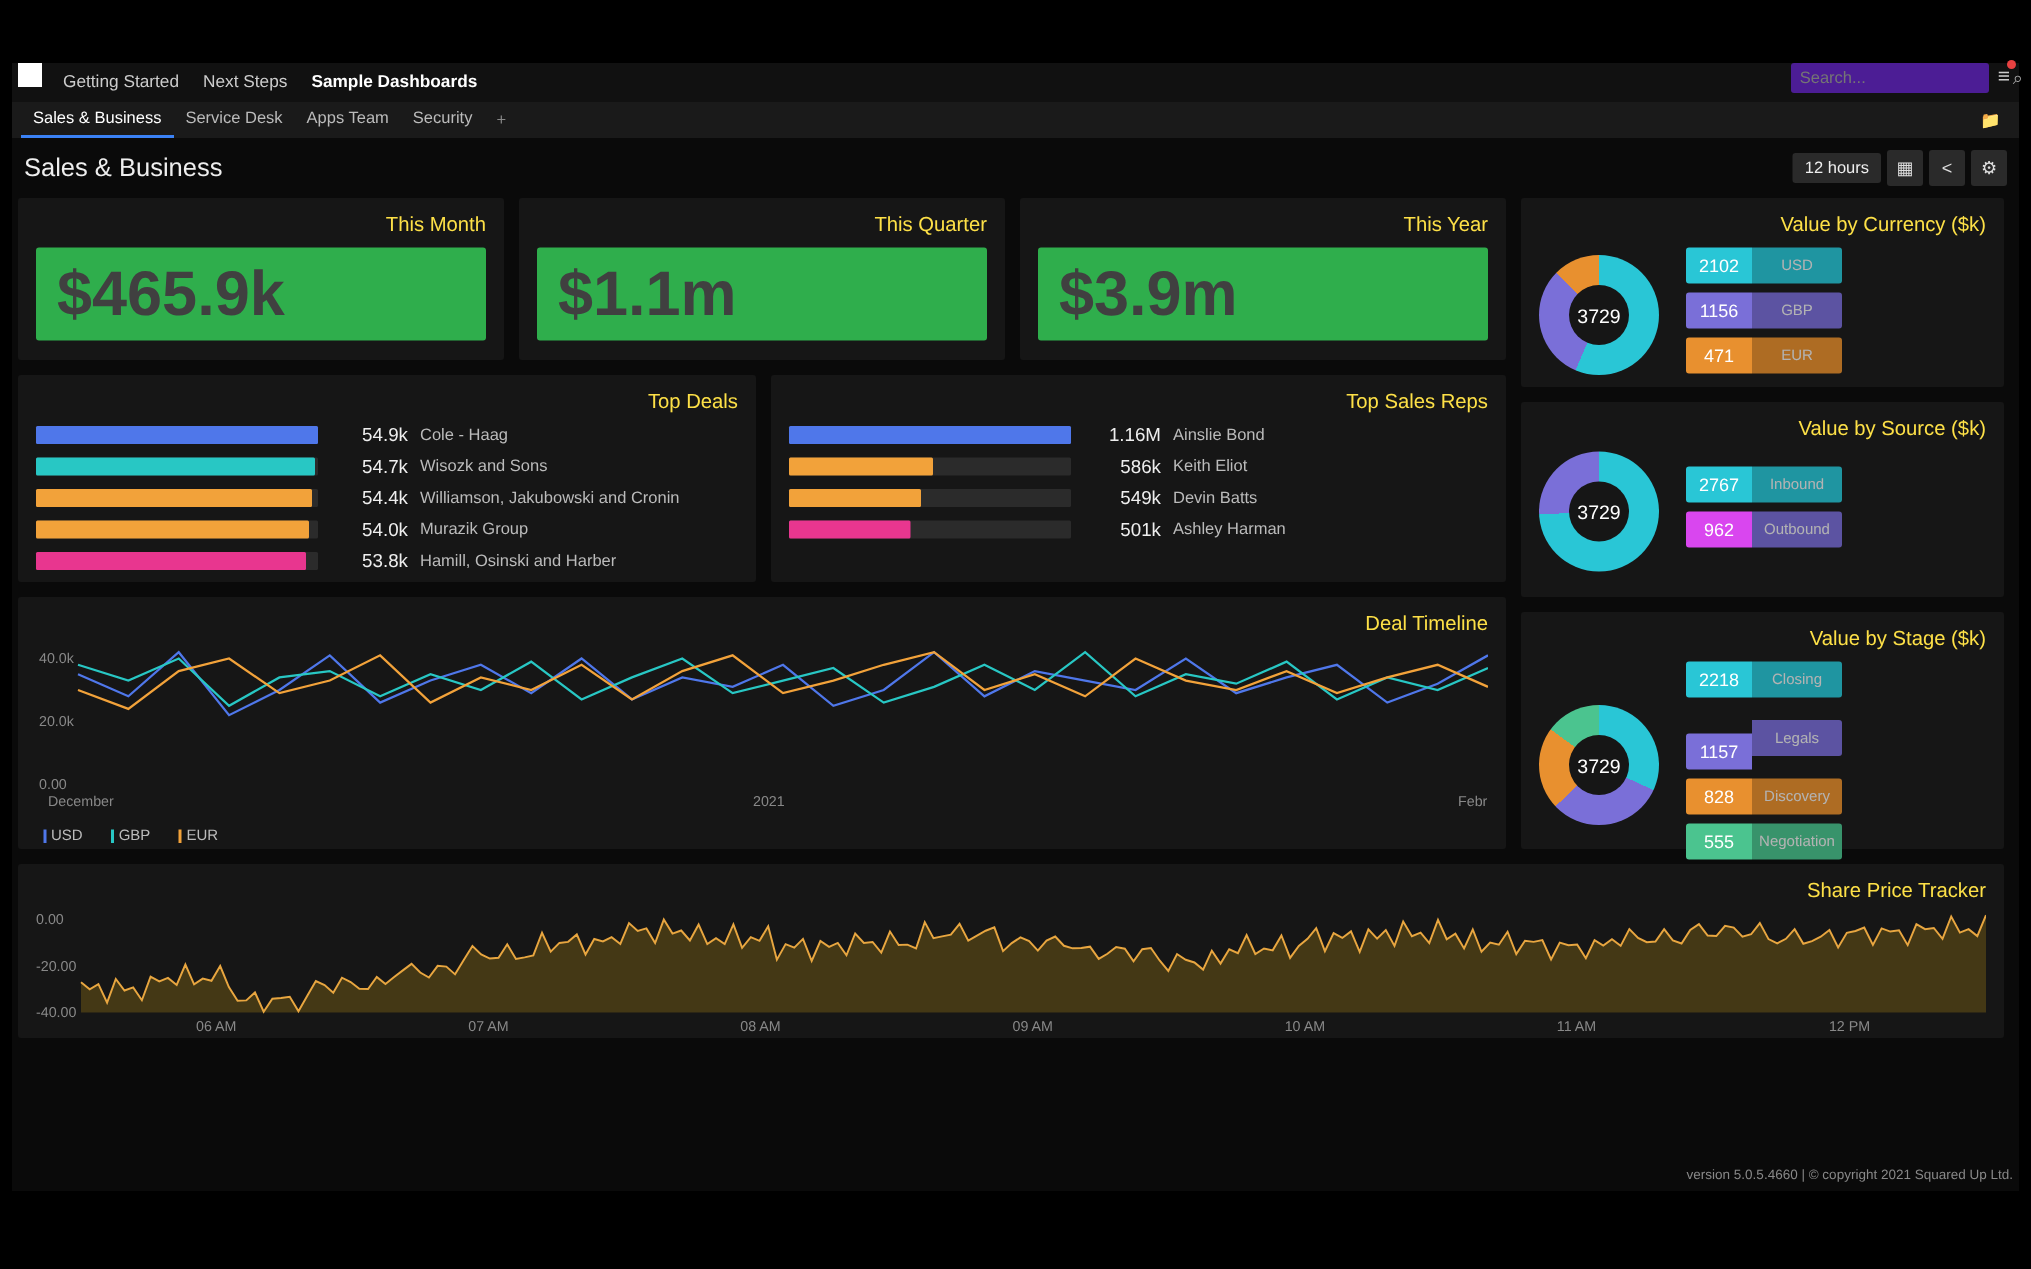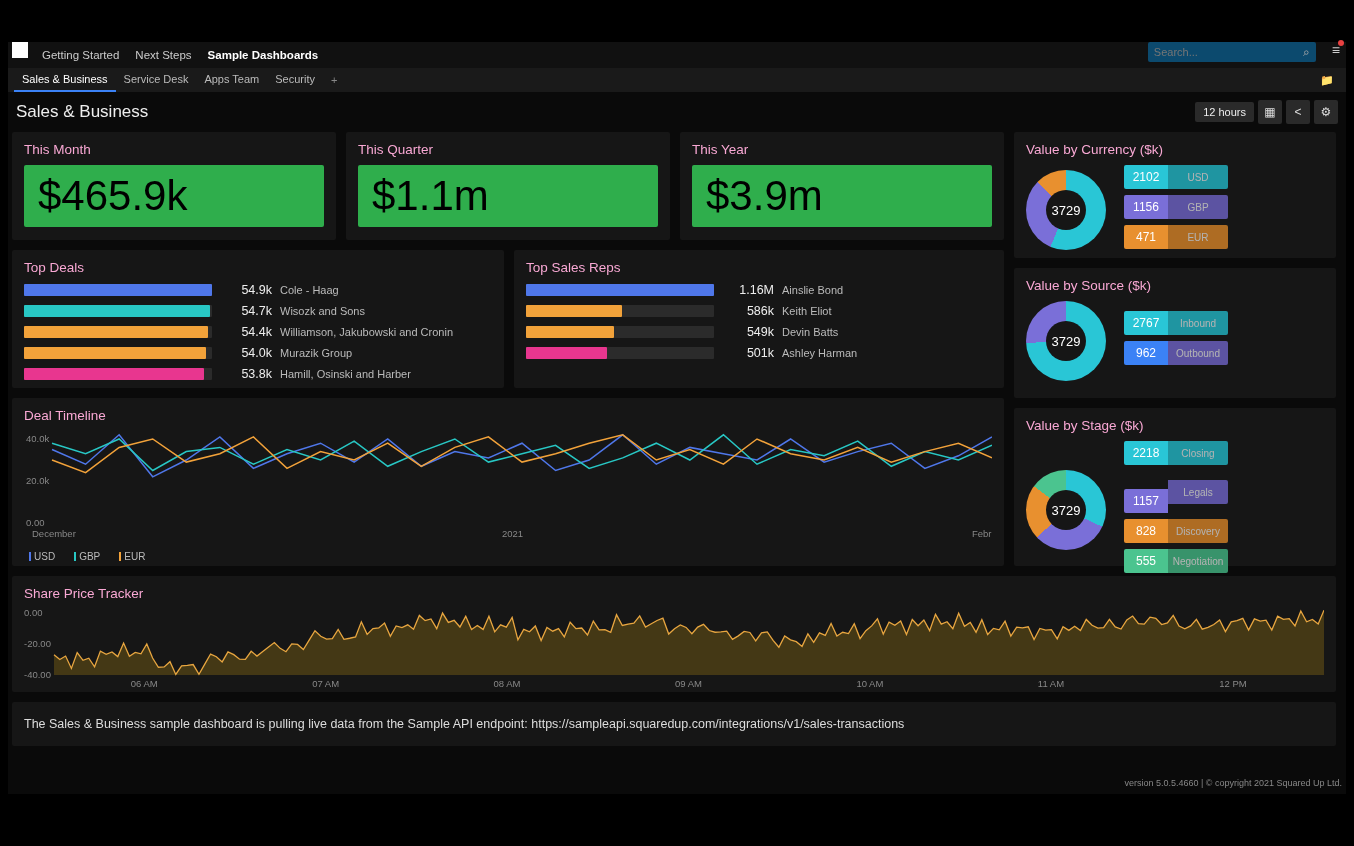--- a/index.html
+++ b/index.html
@@ -3,40 +3,40 @@
 <meta charset="utf-8">
 <style>
 * { margin: 0; padding: 0; box-sizing: border-box; font-family: "Segoe UI", Arial, sans-serif; }
 html, body { background: #000; color: #ddd; width: 1354px; height: 846px; overflow: hidden; }
 .app { position: absolute; top: 42px; left: 8px; right: 8px; bottom: 52px; background: #0a0a0a; }
 .topbar { height: 26px; background: #111; display: flex; font-size: 11.5px; color: #ccc; }
 .topbar .logo { width: 16px; height: 16px; margin: 0 6px 0 4px; background: #fff; }
 .topbar .navitem { padding: 0 8px; line-height: 26px; cursor: pointer; }
 .topbar .navitem.active { color: #fff; font-weight: 600; }
 .topbar .spacer { flex: 1; }
-.searchbox { width: 168px; height: 20px; background: #0c4a6e; border-radius: 2px; display: flex; align-items: center; padding: 0 6px; margin-right: 10px; }
+.searchbox { width: 132px; height: 20px; background: #4c1d95; border-radius: 2px; display: flex; align-items: center; padding: 0 6px; }
 .searchbox input { flex: 1; background: transparent; border: none; outline: none; color: #ccc; font-size: 11px; }
 .searchbox .sicon { color: #aaa; font-size: 12px; }
 .notif { color: #ccc; font-size: 14px; padding: 0 6px; position: relative; }
 .notif .dot { position: absolute; top: -2px; right: 2px; width: 6px; height: 6px; border-radius: 50%; background: #e84141; }
 .tabsbar { height: 24px; background: #1a1a1a; display: flex; align-items: center; font-size: 11px; color: #bbb; padding: 0 6px; }
 .tabsbar .tab { padding: 0 8px; line-height: 22px; cursor: pointer; }
 .tabsbar .tab.active { color: #fff; border-bottom: 2px solid #3b82f6; }
 .tabsbar .plus { color: #888; padding: 0 8px; cursor: pointer; }
 .tabsbar .rspacer { flex: 1; }
 .tabsbar .folder { color: #888; padding: 0 6px; }
 .header { height: 40px; display: flex; align-items: center; padding: 0 8px; }
 .header h1 { font-size: 17px; font-weight: 400; color: #eee; }
 .header .hspacer { flex: 1; }
 .header .pill { background: #2a2a2a; color: #eee; font-size: 11px; padding: 4px 8px; border-radius: 2px; margin-left: 4px; cursor: pointer; }
 .header .iconbtn { width: 24px; height: 24px; background: #2a2a2a; border-radius: 2px; margin-left: 4px; display: flex; align-items: center; justify-content: center; color: #ddd; font-size: 12px; cursor: pointer; }
 .grid { position: absolute; top: 90px; left: 0; right: 0; bottom: 0; padding: 0 6px; }
 .panel { position: absolute; background: #161616; border-radius: 2px; padding: 10px 12px; }
-.panel .ptitle { font-size: 13.5px; color: #f9a8d4; margin-bottom: 8px; font-weight: 400; }
-.bignum { background: #2fae4c; color: #000000; font-size: 42px; font-weight: 400; padding: 8px 14px; border-radius: 2px; height: 62px; display: flex; align-items: center; }
+.panel .ptitle { font-size: 13.5px; color: #fde047; margin-bottom: 8px; font-weight: 400; text-align: right; }
+.bignum { background: #2fae4c; color: #404040; font-size: 42px; font-weight: 700; padding: 8px 14px; border-radius: 2px; height: 62px; display: flex; align-items: center; }
 .barlist .row { display: flex; align-items: center; margin-bottom: 7px; height: 14px; }
 .barlist .bar { height: 12px; border-radius: 1px; }
 .barlist .bartrack { width: 188px; height: 12px; background: #2b2b2b; border-radius: 1px; margin-right: 10px; }
 .barlist .val { width: 50px; font-size: 12.5px; color: #eee; text-align: right; margin-right: 8px; }
 .barlist .lbl { font-size: 11px; color: #bbb; }
 .legendbox { display: flex; align-items: center; margin-bottom: 6px; }
 .legendbox .num { width: 44px; height: 24px; color: #fff; font-size: 12px; display: flex; align-items: center; justify-content: center; border-radius: 2px 0 0 2px; }
 .legendbox .tag { width: 60px; height: 24px; color: #eee; font-size: 10px; display: flex; align-items: center; justify-content: center; border-radius: 0 2px 2px 0; filter: brightness(0.75); }
 .donutwrap { display: flex; align-items: center; gap: 18px; }
 .donut { position: relative; width: 80px; height: 80px; }
@@ -208,21 +208,21 @@
         <div class="donut" id="donut-source" style="background: conic-gradient(rgb(41, 198, 214) 0%, rgb(41, 198, 214) 74.2022%, rgb(122, 111, 216) 74.2022%, rgb(122, 111, 216) 100%); border-radius: 50%;">
             <div style="position: absolute; inset: 20px; background: rgb(22, 22, 22); border-radius: 50%;"></div>
             <div class="center">3729</div>
           </div>
         <div id="legend-source">
             <div class="legendbox">
               <div class="num" style="background: rgb(41, 198, 214);">2767</div>
               <div class="tag" style="background: rgb(41, 198, 214);">Inbound</div>
             </div>
             <div class="legendbox">
-              <div class="num" style="background: #3b82f6;">962</div>
+              <div class="num" style="background: #d946ef;">962</div>
               <div class="tag" style="background: rgb(122, 111, 216);">Outbound</div>
             </div>
           </div>
       </div>
     </div>
 
     <div class="panel" style="left:1006px; top:276px; width:322px; height:158px;">
       <div class="ptitle">Value by Stage ($k)</div>
       <div class="donutwrap">
         <div class="donut" id="donut-stage" style="background: conic-gradient(rgb(41, 198, 214) 0%, rgb(41, 198, 214) 31.8852%, rgb(122, 111, 216) 31.8852%, rgb(122, 111, 216) 62.9123%, rgb(232, 144, 47) 62.9123%, rgb(232, 144, 47) 85.1167%, rgb(75, 196, 143) 85.1167%, rgb(75, 196, 143) 100%); border-radius: 50%;">
@@ -281,19 +281,16 @@
           <text x="469.57142857142856" y="78" class="axis-lbl">08 AM</text>
           <text x="651" y="78" class="axis-lbl">09 AM</text>
           <text x="832.4285714285713" y="78" class="axis-lbl">10 AM</text>
           <text x="1013.8571428571427" y="78" class="axis-lbl">11 AM</text>
           <text x="1195.2857142857142" y="78" class="axis-lbl">12 PM</text>
           <polygon points="30,66 30,45.85 35.799086757990864,50.53473708016677 41.598173515981735,47.054345373266806 47.397260273972606,59.41888603617856 53.19634703196347,43.61657871160875 58.99543378995433,51.336843528408586 64.79452054794521,49.24846410014339 70.59360730593608,57.82864141934518 76.39269406392694,42.1099476701283 82.1917808219178,45.233150326653664 87.99086757990867,42.96694637344887 93.78995433789954,47.61459803940021 99.58904109589041,34.01822571753842 105.38812785388127,47.241820284483296 111.18721461187215,43.385175561807756 116.98630136986301,44.85437534819198 122.78538812785388,35.003601965454806 128.58447488584474,49.00844667510145 134.3835616438356,58.23030467050868 140.1826484018265,57.926045721829475 145.98173515981733,52.65795720473721 151.78082191780823,65.46612913820977 157.5799086757991,56.78483821579485 163.37899543378995,56.34664459538256 169.17808219178082,55.541424166369666 174.97716894977168,65.2364629065532 180.77625570776254,55.05976292035286 186.5753424657534,45.04035629537181 192.3744292237443,47.69389020118558 198.17351598173516,52.88192179607821 203.97260273972603,42.80739087026169 209.7716894977169,45.67071667126538 215.57077625570776,50.190411013964265 221.36986301369862,50.332794201524 227.16894977168948,42.25984293944043 232.96803652968035,47.05443602178177 238.7671232876712,42.400049706070206 244.5662100456621,37.93152378289416 250.36529680365297,33.58547712027051 256.16438356164383,39.353112998814595 261.96347031963467,42.70677306658433 267.76255707762556,34.9088692541755 273.56164383561645,35.40088985268244 279.3607305936073,40.5687547531129 285.1598173515982,31.06095692744641 290.958904109589,21.72409872153581 296.7579908675799,27.261609759031685 302.55707762557074,30.05495777251081 308.35616438356163,29.548183092593344 314.1552511415525,20.510823869366135 319.95433789954336,30.334051909346464 325.75342465753425,29.251510585959643 331.5525114155251,27.883615885988757 337.351598173516,12.818605407110454 343.1506849315068,25.380074860690343 348.9497716894977,19.607123022035374 354.7488584474886,18.90968321827365 360.54794520547944,13.978508574238775 366.34703196347033,27.319126548169642 372.14611872146116,16.97115330548776 377.94520547945206,18.586978301082517 383.7442922374429,15.801478153443016 389.5433789954338,20.275751076942495 395.3424657534246,6.4063710176114 401.1415525114155,11.620059493542016 406.9406392694064,9.946779874394103 412.73972602739724,19.674041126923242 418.53881278538813,4.0454317397437 424.33789954337897,13.400697433041454 430.13698630136986,11.329466940877921 435.9360730593607,18.00446445594166 441.7351598173516,7.328457018372239 447.5342465753424,20.43348530080413 453.3333333333333,16.425653265273166 459.1324200913242,20.40875220448225 464.93150684931504,7.264066351903968 470.73059360730593,22.837196143421217 476.52968036529677,15.784966715357708 482.32876712328766,18.199920027588995 488.1278538812785,8.500101950418026 493.9269406392694,30.845465366763644 499.7260273972603,20.420761189057743 505.5251141552511,22.801415610175273 511.324200913242,16.92471641734625 517.1232876712329,31.567470774585825 522.9223744292237,18.367558125310843 528.7214611872146,22.197428193577082 534.5205479452054,19.597524773148223 540.3196347031964,27.866648486768657 546.1187214611872,13.316830894139615 551.917808219178,19.583457339313785 557.716894977169,18.989631902404263 563.5159817351598,26.023809390193055 569.3150684931506,12.060985541001296 575.1141552511415,20.94308743641445 580.9132420091324,20.745990587093438 586.7123287671233,23.31813320420758 592.5114155251141,5.73633296856909 598.310502283105,16.50698708366729 604.1095890410959,15.227734208039749 609.9086757990867,14.130946551036217 615.7077625570776,6.906132204907507 621.5068493150685,18.078654187119596 627.3059360730593,14.79737923561002 633.1050228310502,11.497340759295668 638.9041095890411,9.214337017172557 644.703196347032,25.093974440377757 650.5022831050228,19.724733630729673 656.3013698630136,15.944291936503772 662.1004566210046,18.422227159981055 667.8995433789954,24.772812177815528 673.6986301369863,18.112075068580317 679.4977168949772,15.357456446869621 685.296803652968,21.518470011264306 691.0958904109589,23.222920181985362 696.8949771689497,22.958262841098904 702.6940639269407,22.111312753544045 708.4931506849315,30.273989160210387 714.2922374429223,26.86889919651177 720.0913242009132,22.39740762549825 725.8904109589041,23.480765568118503 731.689497716895,31.801320450817705 737.4885844748858,23.798508450947875 743.2876712328767,22.954374843485322 749.0867579908676,31.331044886091195 754.8858447488584,38.27696790669436 760.6849315068492,27.040213706037974 766.4840182648402,30.855002501080385 772.283105022831,32.662280234897366 778.0821917808219,37.39493686355287 783.8812785388128,24.803821099895337 789.6803652968036,33.414621084564196 795.4794520547945,23.87085158595522 801.2785388127853,26.437594986910426 807.0776255707763,14.425691694302088 812.8767123287671,27.00800482419707 818.6757990867579,23.28524252701039 824.4748858447489,24.5715990211432 830.2739726027397,14.658843217698927 836.0730593607306,29.602604373587926 841.8721461187214,21.64079127742803 847.6712328767123,16.89618762440484 853.4703196347032,9.836532270565845 859.269406392694,25.12036918749577 865.0684931506848,13.073708451074564 870.8675799086758,16.283568962040988 876.6666666666666,11.918731436028892 882.4657534246575,25.585984747269695 888.2648401826484,10.535834454522764 894.0639269406392,16.75317990380069 899.8630136986301,11.009280524147574 905.6621004566209,21.622880337381552 911.4611872146119,5.352331142926827 917.2602739726027,15.11272716598916 923.0593607305935,12.71305031983918 928.8584474885845,19.67198561588321 934.6575342465753,4.259428709220999 940.4566210045662,17.181456060775687 946.255707762557,13.492027005898516 952.054794520548,23.32837102433545 957.8538812785388,10.664580349957856 963.6529680365296,25.489592100119257 969.4520547945206,19.379529726925558 975.2511415525114,20.812333687230115 981.0502283105022,12.16554691672236 986.8493150684931,27.027981179159912 992.648401826484,18.12273244623948 998.4474885844749,18.90859074323555 1004.2465753424657,17.749563811699602 1010.0456621004566,30.608819142109063 1015.8447488584475,19.44241123109545 1021.6438356164383,21.115549980249995 1027.4429223744291,20.67284689656751 1033.2420091324202,29.795442749816278 1039.0410958904108,17.72048116498792 1044.8401826484019,21.343973763575704 1050.6392694063927,17.199730543717283 1056.4383561643835,21.567214435840366 1062.2374429223744,10.444769347126684 1068.0365296803652,16.291430356619262 1073.835616438356,19.165174387341626 1079.634703196347,18.702467927057427 1085.433789954338,10.451659189381283 1091.2328767123288,17.899112654327133 1097.0319634703196,20.01828874123301 1102.8310502283105,10.933867918280786 1108.6301369863013,7.057813388710071 1114.4292237442921,14.726074115975077 1120.228310502283,15.059501406911911 1126.027397260274,8.200788831858343 1131.8264840182649,9.411988639542816 1137.6255707762557,15.508309527749313 1143.4246575342465,13.848721383931869 1149.2237442922374,6.387145766592688 1155.0228310502282,17.079656796185603 1160.821917808219,19.86099748609265 1166.62100456621,16.882499214302772 1172.420091324201,10.436903381903058 1178.2191780821918,20.15152414706008 1184.0182648401826,18.38400219210966 1189.8173515981734,15.459346744210965 1195.6164383561643,11.032255218043268 1201.4155251141551,22.647740592126844 1207.2146118721462,12.842939309508784 1213.013698630137,11.66853294726413 1218.8127853881278,9.403096281516476 1224.6118721461187,20.97765497098423 1230.4109589041095,9.91755573964829 1236.2100456621004,12.04459763298213 1242.0091324200912,11.21518146262607 1247.8082191780823,21.113519226604513 1253.607305936073,7.130776992342571 1259.406392694064,10.425712553540777 1265.2054794520548,9.663816841354109 1271.0045662100456,16.94595232097366 1276.8036529680364,1.9898951922641257 1282.6027397260273,12.739943962636591 1288.4018264840183,10.435436558519838 1294.2009132420092,15.056787602002942 1300,1.1312725307486078 1300,66" fill="#6b5516" fill-opacity="0.55"></polygon>
           <polyline points="30,45.85 35.799086757990864,50.53473708016677 41.598173515981735,47.054345373266806 47.397260273972606,59.41888603617856 53.19634703196347,43.61657871160875 58.99543378995433,51.336843528408586 64.79452054794521,49.24846410014339 70.59360730593608,57.82864141934518 76.39269406392694,42.1099476701283 82.1917808219178,45.233150326653664 87.99086757990867,42.96694637344887 93.78995433789954,47.61459803940021 99.58904109589041,34.01822571753842 105.38812785388127,47.241820284483296 111.18721461187215,43.385175561807756 116.98630136986301,44.85437534819198 122.78538812785388,35.003601965454806 128.58447488584474,49.00844667510145 134.3835616438356,58.23030467050868 140.1826484018265,57.926045721829475 145.98173515981733,52.65795720473721 151.78082191780823,65.46612913820977 157.5799086757991,56.78483821579485 163.37899543378995,56.34664459538256 169.17808219178082,55.541424166369666 174.97716894977168,65.2364629065532 180.77625570776254,55.05976292035286 186.5753424657534,45.04035629537181 192.3744292237443,47.69389020118558 198.17351598173516,52.88192179607821 203.97260273972603,42.80739087026169 209.7716894977169,45.67071667126538 215.57077625570776,50.190411013964265 221.36986301369862,50.332794201524 227.16894977168948,42.25984293944043 232.96803652968035,47.05443602178177 238.7671232876712,42.400049706070206 244.5662100456621,37.93152378289416 250.36529680365297,33.58547712027051 256.16438356164383,39.353112998814595 261.96347031963467,42.70677306658433 267.76255707762556,34.9088692541755 273.56164383561645,35.40088985268244 279.3607305936073,40.5687547531129 285.1598173515982,31.06095692744641 290.958904109589,21.72409872153581 296.7579908675799,27.261609759031685 302.55707762557074,30.05495777251081 308.35616438356163,29.548183092593344 314.1552511415525,20.510823869366135 319.95433789954336,30.334051909346464 325.75342465753425,29.251510585959643 331.5525114155251,27.883615885988757 337.351598173516,12.818605407110454 343.1506849315068,25.380074860690343 348.9497716894977,19.607123022035374 354.7488584474886,18.90968321827365 360.54794520547944,13.978508574238775 366.34703196347033,27.319126548169642 372.14611872146116,16.97115330548776 377.94520547945206,18.586978301082517 383.7442922374429,15.801478153443016 389.5433789954338,20.275751076942495 395.3424657534246,6.4063710176114 401.1415525114155,11.620059493542016 406.9406392694064,9.946779874394103 412.73972602739724,19.674041126923242 418.53881278538813,4.0454317397437 424.33789954337897,13.400697433041454 430.13698630136986,11.329466940877921 435.9360730593607,18.00446445594166 441.7351598173516,7.328457018372239 447.5342465753424,20.43348530080413 453.3333333333333,16.425653265273166 459.1324200913242,20.40875220448225 464.93150684931504,7.264066351903968 470.73059360730593,22.837196143421217 476.52968036529677,15.784966715357708 482.32876712328766,18.199920027588995 488.1278538812785,8.500101950418026 493.9269406392694,30.845465366763644 499.7260273972603,20.420761189057743 505.5251141552511,22.801415610175273 511.324200913242,16.92471641734625 517.1232876712329,31.567470774585825 522.9223744292237,18.367558125310843 528.7214611872146,22.197428193577082 534.5205479452054,19.597524773148223 540.3196347031964,27.866648486768657 546.1187214611872,13.316830894139615 551.917808219178,19.583457339313785 557.716894977169,18.989631902404263 563.5159817351598,26.023809390193055 569.3150684931506,12.060985541001296 575.1141552511415,20.94308743641445 580.9132420091324,20.745990587093438 586.7123287671233,23.31813320420758 592.5114155251141,5.73633296856909 598.310502283105,16.50698708366729 604.1095890410959,15.227734208039749 609.9086757990867,14.130946551036217 615.7077625570776,6.906132204907507 621.5068493150685,18.078654187119596 627.3059360730593,14.79737923561002 633.1050228310502,11.497340759295668 638.9041095890411,9.214337017172557 644.703196347032,25.093974440377757 650.5022831050228,19.724733630729673 656.3013698630136,15.944291936503772 662.1004566210046,18.422227159981055 667.8995433789954,24.772812177815528 673.6986301369863,18.112075068580317 679.4977168949772,15.357456446869621 685.296803652968,21.518470011264306 691.0958904109589,23.222920181985362 696.8949771689497,22.958262841098904 702.6940639269407,22.111312753544045 708.4931506849315,30.273989160210387 714.2922374429223,26.86889919651177 720.0913242009132,22.39740762549825 725.8904109589041,23.480765568118503 731.689497716895,31.801320450817705 737.4885844748858,23.798508450947875 743.2876712328767,22.954374843485322 749.0867579908676,31.331044886091195 754.8858447488584,38.27696790669436 760.6849315068492,27.040213706037974 766.4840182648402,30.855002501080385 772.283105022831,32.662280234897366 778.0821917808219,37.39493686355287 783.8812785388128,24.803821099895337 789.6803652968036,33.414621084564196 795.4794520547945,23.87085158595522 801.2785388127853,26.437594986910426 807.0776255707763,14.425691694302088 812.8767123287671,27.00800482419707 818.6757990867579,23.28524252701039 824.4748858447489,24.5715990211432 830.2739726027397,14.658843217698927 836.0730593607306,29.602604373587926 841.8721461187214,21.64079127742803 847.6712328767123,16.89618762440484 853.4703196347032,9.836532270565845 859.269406392694,25.12036918749577 865.0684931506848,13.073708451074564 870.8675799086758,16.283568962040988 876.6666666666666,11.918731436028892 882.4657534246575,25.585984747269695 888.2648401826484,10.535834454522764 894.0639269406392,16.75317990380069 899.8630136986301,11.009280524147574 905.6621004566209,21.622880337381552 911.4611872146119,5.352331142926827 917.2602739726027,15.11272716598916 923.0593607305935,12.71305031983918 928.8584474885845,19.67198561588321 934.6575342465753,4.259428709220999 940.4566210045662,17.181456060775687 946.255707762557,13.492027005898516 952.054794520548,23.32837102433545 957.8538812785388,10.664580349957856 963.6529680365296,25.489592100119257 969.4520547945206,19.379529726925558 975.2511415525114,20.812333687230115 981.0502283105022,12.16554691672236 986.8493150684931,27.027981179159912 992.648401826484,18.12273244623948 998.4474885844749,18.90859074323555 1004.2465753424657,17.749563811699602 1010.0456621004566,30.608819142109063 1015.8447488584475,19.44241123109545 1021.6438356164383,21.115549980249995 1027.4429223744291,20.67284689656751 1033.2420091324202,29.795442749816278 1039.0410958904108,17.72048116498792 1044.8401826484019,21.343973763575704 1050.6392694063927,17.199730543717283 1056.4383561643835,21.567214435840366 1062.2374429223744,10.444769347126684 1068.0365296803652,16.291430356619262 1073.835616438356,19.165174387341626 1079.634703196347,18.702467927057427 1085.433789954338,10.451659189381283 1091.2328767123288,17.899112654327133 1097.0319634703196,20.01828874123301 1102.8310502283105,10.933867918280786 1108.6301369863013,7.057813388710071 1114.4292237442921,14.726074115975077 1120.228310502283,15.059501406911911 1126.027397260274,8.200788831858343 1131.8264840182649,9.411988639542816 1137.6255707762557,15.508309527749313 1143.4246575342465,13.848721383931869 1149.2237442922374,6.387145766592688 1155.0228310502282,17.079656796185603 1160.821917808219,19.86099748609265 1166.62100456621,16.882499214302772 1172.420091324201,10.436903381903058 1178.2191780821918,20.15152414706008 1184.0182648401826,18.38400219210966 1189.8173515981734,15.459346744210965 1195.6164383561643,11.032255218043268 1201.4155251141551,22.647740592126844 1207.2146118721462,12.842939309508784 1213.013698630137,11.66853294726413 1218.8127853881278,9.403096281516476 1224.6118721461187,20.97765497098423 1230.4109589041095,9.91755573964829 1236.2100456621004,12.04459763298213 1242.0091324200912,11.21518146262607 1247.8082191780823,21.113519226604513 1253.607305936073,7.130776992342571 1259.406392694064,10.425712553540777 1265.2054794520548,9.663816841354109 1271.0045662100456,16.94595232097366 1276.8036529680364,1.9898951922641257 1282.6027397260273,12.739943962636591 1288.4018264840183,10.435436558519838 1294.2009132420092,15.056787602002942 1300,1.1312725307486078" fill="none" stroke="#e8a640" stroke-width="1.3"></polyline>
         </svg>
     </div>
 
-    <div class="panel" style="left:4px; top:570px; width:1324px; height:44px; display:flex; align-items:center;">
-      <div class="footer-note">The Sales &amp; Business sample dashboard is pulling live data from the Sample API endpoint: https://sampleapi.squaredup.com/integrations/v1/sales-transactions</div>
-    </div>
   </div>
 </div>
 
 <div class="copyright">version 5.0.5.4660 | © copyright 2021 Squared Up Ltd.</div>
 
 </body></html>

